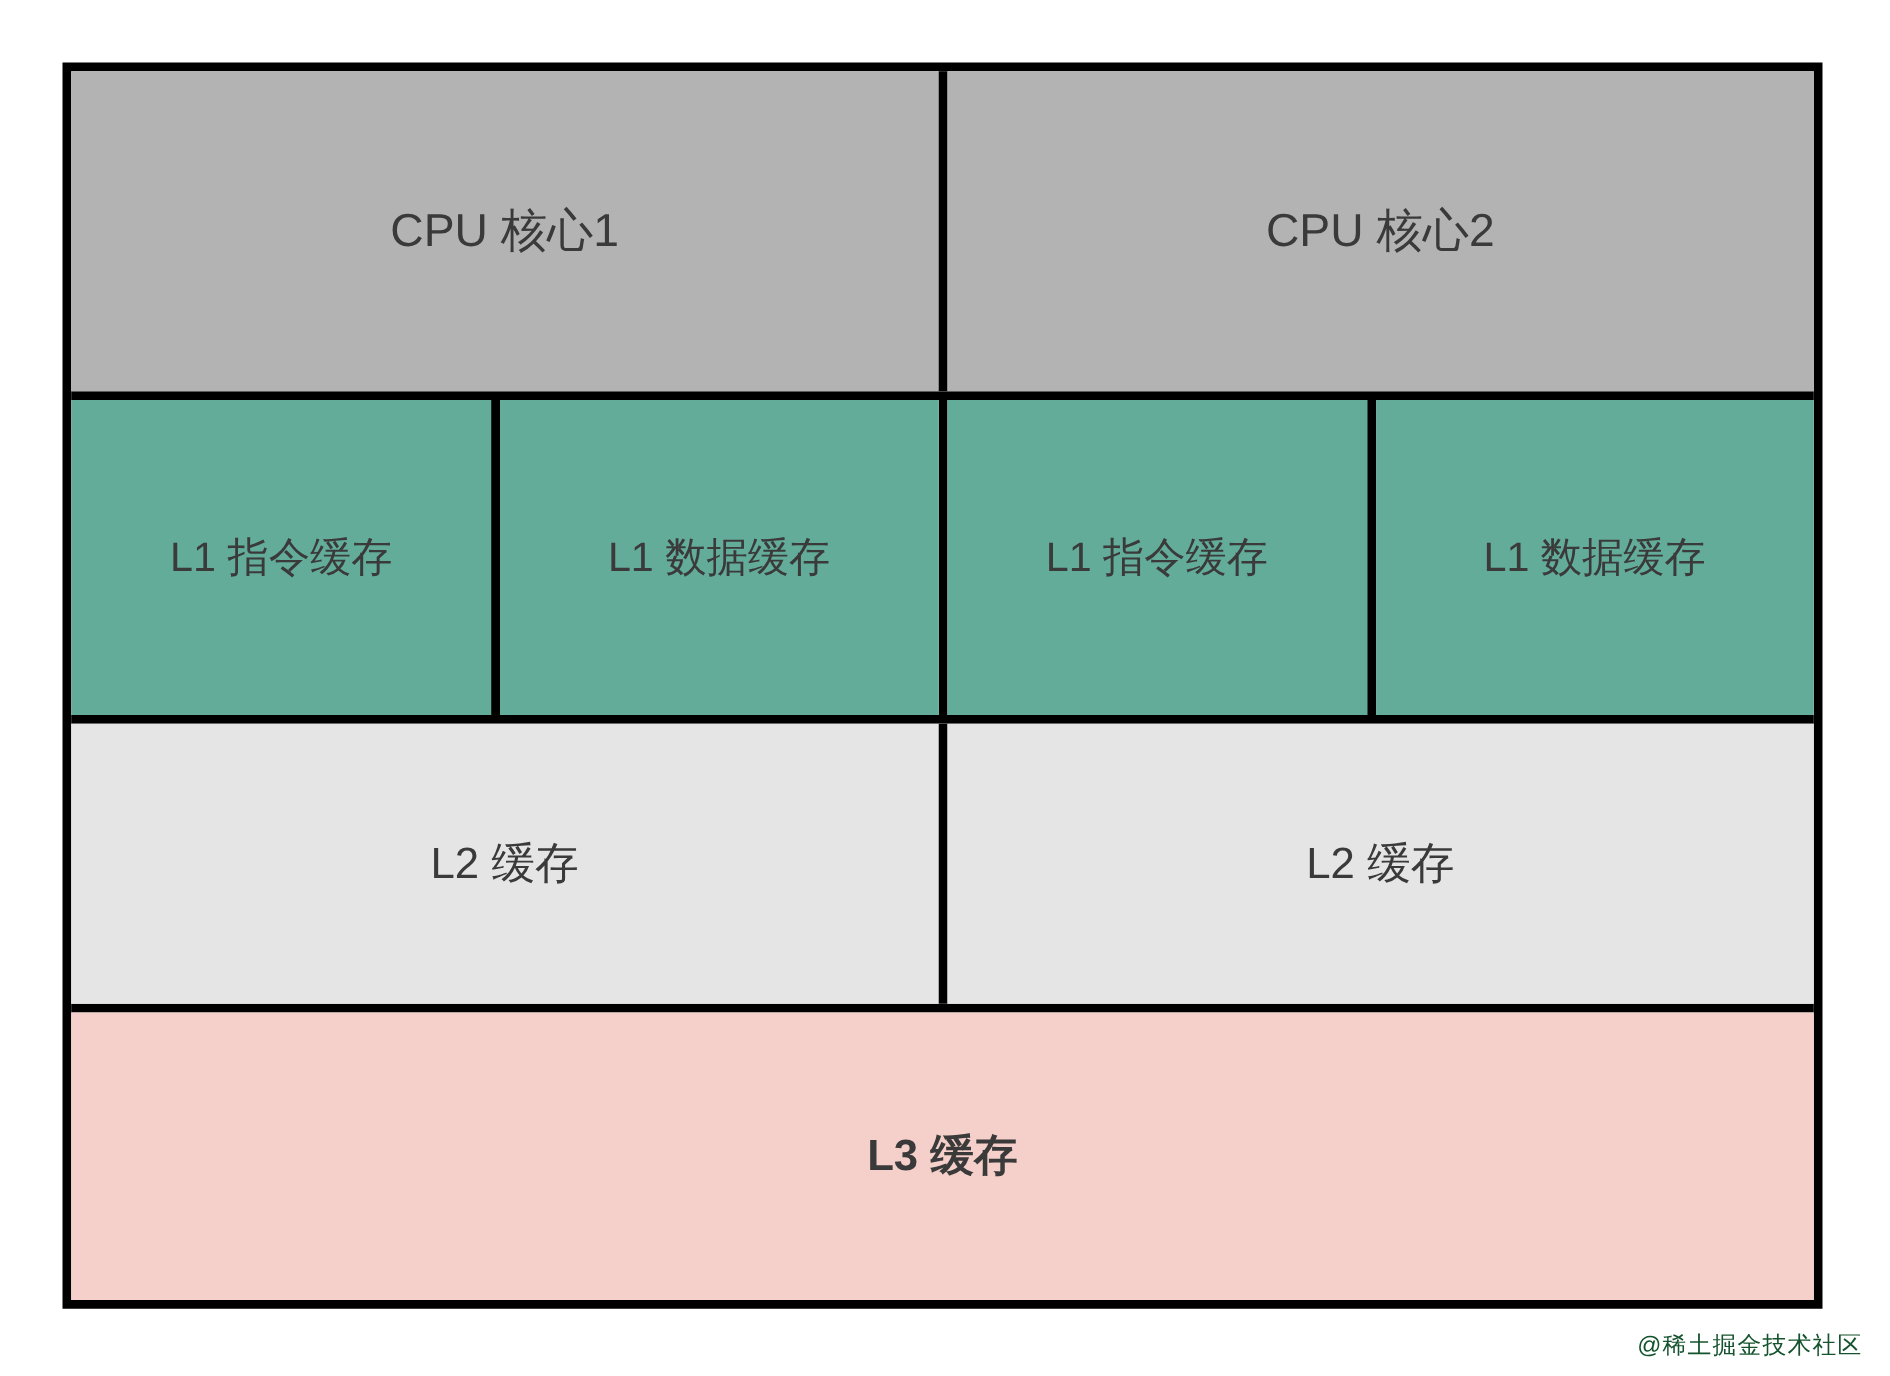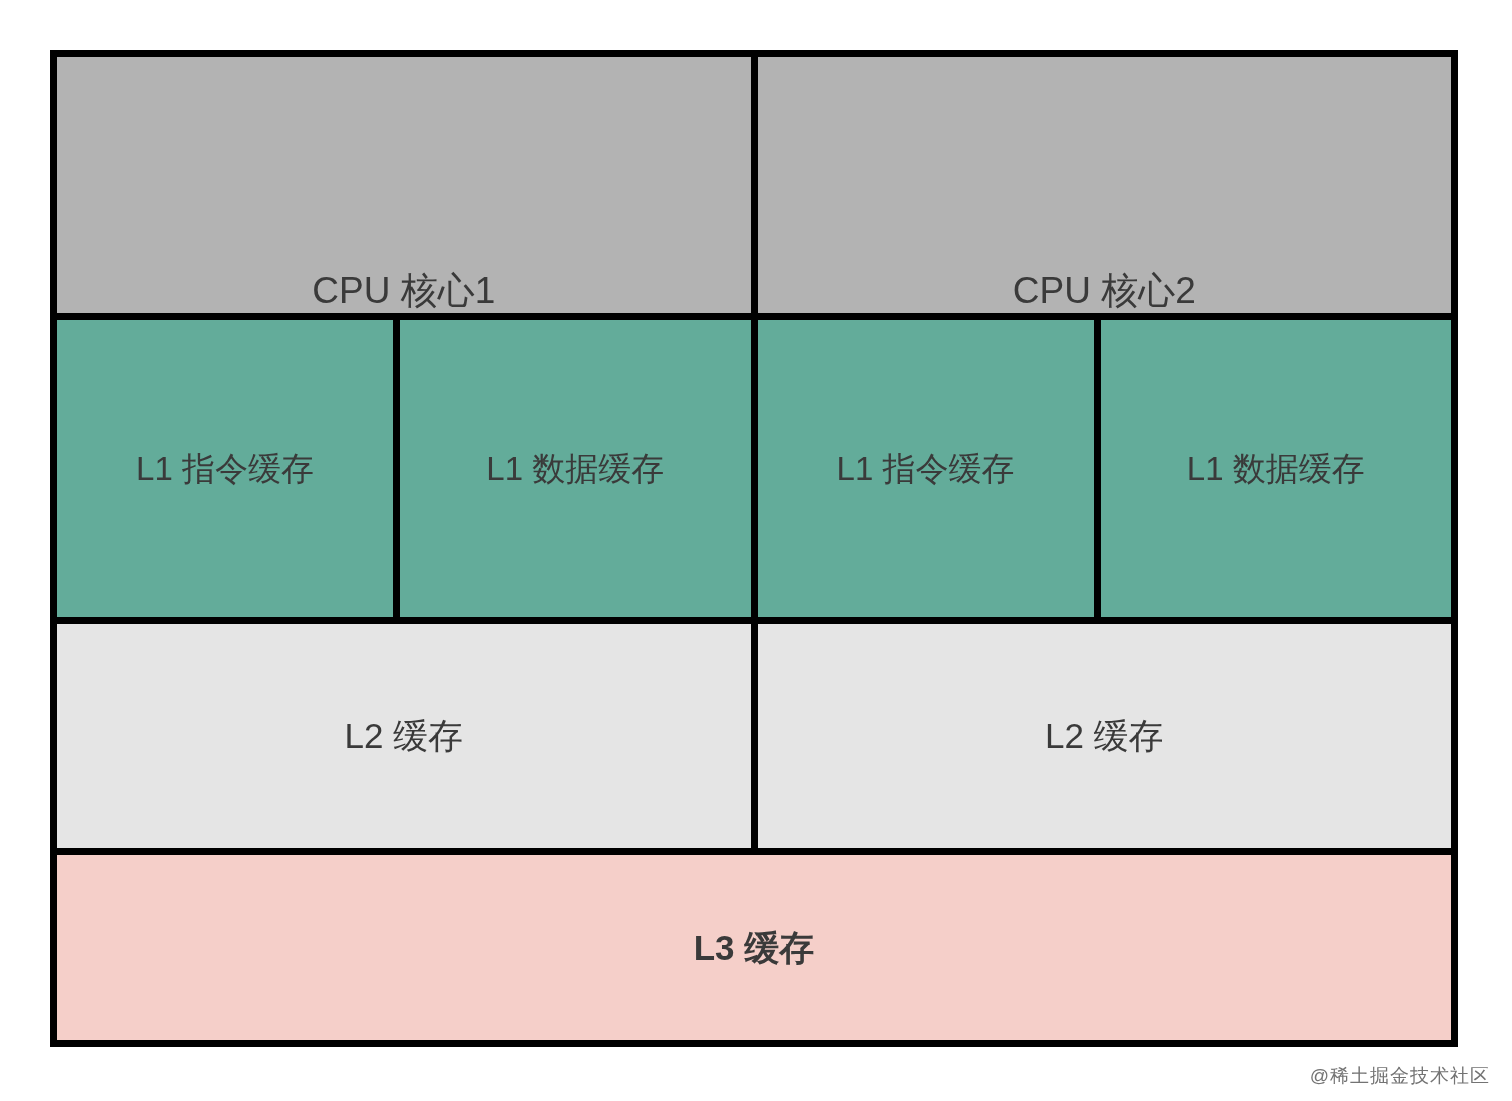--- a/index.html
+++ b/index.html
@@ -49,29 +49,28 @@
 
   
   #cpu-core-row {
     height: 263px;
     border-bottom: 7px solid #000000;
   }
   .cpu-core {
     background: #b3b3b3;
     flex: 1 1 0;
     font-size: 37px;
-    align-items: flex-end;
   }
   #cpu-core-1 {
     border-right: 7px solid #000000;
   }
 
   
   #l1-cache-row {
-    height: 304px;
+    height: 259px;
     border-bottom: 7px solid #000000;
   }
   .core-group {
     display: flex;
     flex: 1 1 0;
     box-sizing: border-box;
   }
   #l1-group-core-1 {
     border-right: 7px solid #000000;
   }
@@ -112,21 +111,21 @@
     flex: 1 1 0;
     font-size: 35px;
   }
 
   
   #watermark {
     position: absolute;
     right: 22px;
     bottom: 12px;
     font-size: 19px;
-    color: #737373;
+    color: #14532d;
     letter-spacing: 1px;
     white-space: nowrap;
     font-family: "Liberation Sans", "DejaVu Sans", sans-serif;
   }
 </style>
 </head>
 <body>
 
 <div id="cache-hierarchy-diagram">
 

